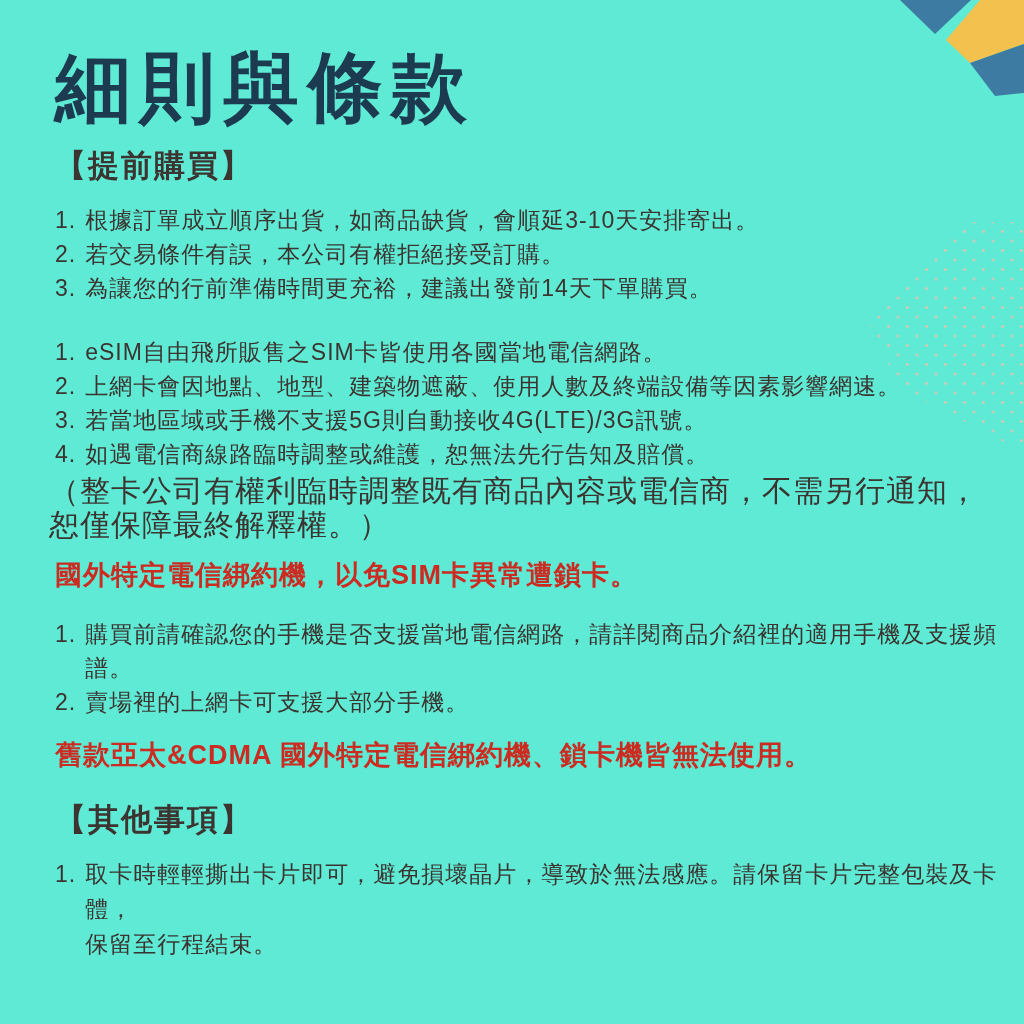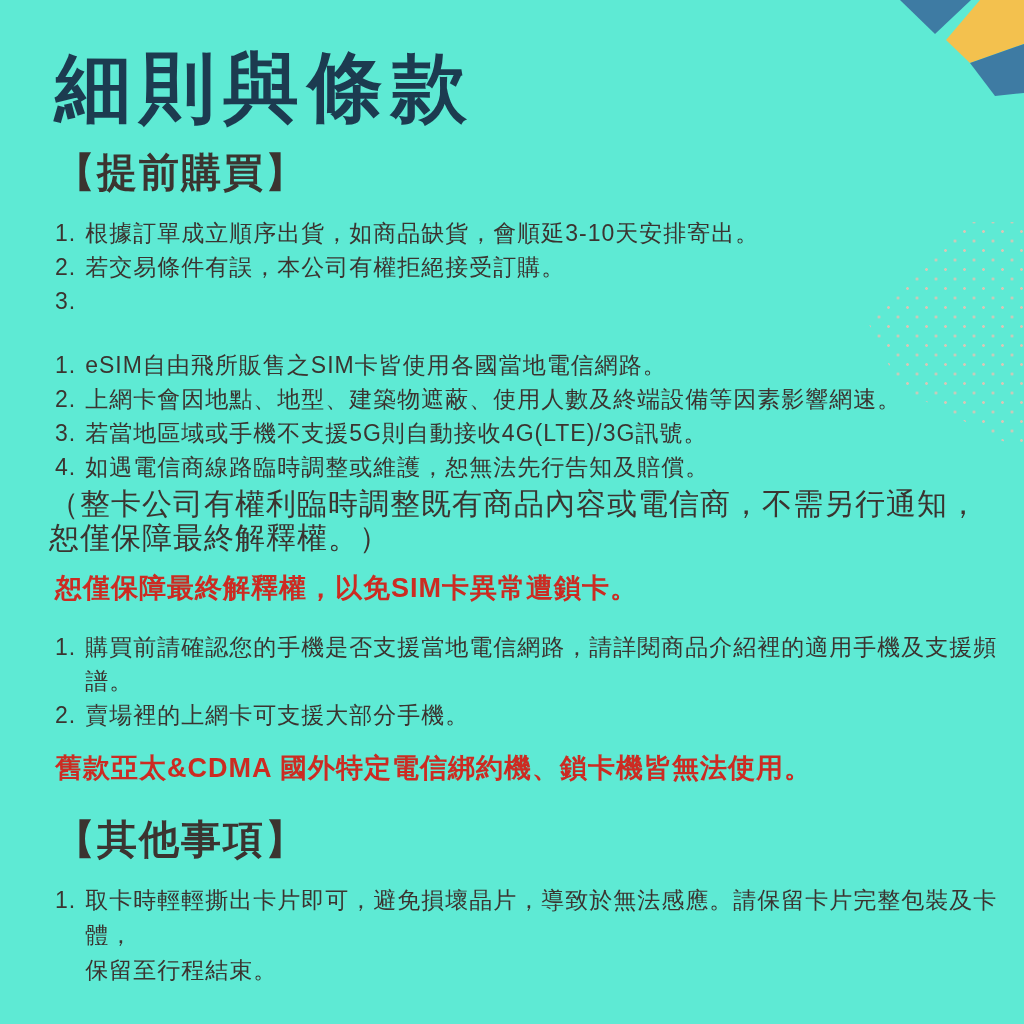--- a/index.html
+++ b/index.html
@@ -10,21 +10,21 @@
     color:#3b3430;
   }
   .content{position:absolute;left:55px;top:40px;width:950px;}
   .page-title{
     font-size:76px;font-weight:800;color:#1c3b50;
     letter-spacing:8px;line-height:1.25;margin:0 0 10px 0;
   }
   .section{margin-top:30px;}
   .section.first{margin-top:6px;}
   .section-heading{
-    font-size:40px;font-weight:700;color:#3b3430;
+    font-size:31px;font-weight:700;color:#3b3430;
     letter-spacing:2px;margin:0 0 16px 0;
   }
   .item{display:flex;align-items:flex-start;font-size:23px;line-height:34px;letter-spacing:1px;}
   .item .num{flex:0 0 auto;margin-right:9px;}
   .item .txt{white-space:pre-line;}
   .sec-other .item{line-height:35px;margin-bottom:6px;}
   .note{font-size:30px;line-height:34px;letter-spacing:1px;margin-top:3px;margin-left:-6px;}
   .warning{
     color:#cc2b22;font-weight:700;font-size:27px;letter-spacing:1px;
     line-height:32px;margin-top:17px;margin-bottom:4px;
@@ -67,20 +67,21 @@
       <div class="item">
         <span class="num">1.</span>
         <span class="txt">根據訂單成立順序出貨，如商品缺貨，會順延3-10天安排寄出。</span>
       </div>
       <div class="item">
         <span class="num">2.</span>
         <span class="txt">若交易條件有誤，本公司有權拒絕接受訂購。</span>
       </div>
       <div class="item">
         <span class="num">3.</span>
+        <span class="txt">為讓您的行前準備時間更充裕，建議出發前14天下單購買。</span>
       </div>
     </div>
 
     <div class="section">
       <div class="item">
         <span class="num">1.</span>
         <span class="txt">eSIM自由飛所販售之SIM卡皆使用各國當地電信網路。</span>
       </div>
       <div class="item">
         <span class="num">2.</span>
@@ -88,21 +89,21 @@
       </div>
       <div class="item">
         <span class="num">3.</span>
         <span class="txt">若當地區域或手機不支援5G則自動接收4G(LTE)/3G訊號。</span>
       </div>
       <div class="item">
         <span class="num">4.</span>
         <span class="txt">如遇電信商線路臨時調整或維護，恕無法先行告知及賠償。</span>
       </div>
       <div class="note">（整卡公司有權利臨時調整既有商品內容或電信商，不需另行通知，恕僅保障最終解釋權。）</div>
-      <div class="warning">恕僅保障最終解釋權，以免SIM卡異常遭鎖卡。</div>
+      <div class="warning">國外特定電信綁約機，以免SIM卡異常遭鎖卡。</div>
     </div>
 
     <div class="section sec-sim">
       <div class="item">
         <span class="num">1.</span>
         <span class="txt">購買前請確認您的手機是否支援當地電信網路，請詳閱商品介紹裡的適用手機及支援頻譜。</span>
       </div>
       <div class="item">
         <span class="num">2.</span>
         <span class="txt">賣場裡的上網卡可支援大部分手機。</span>

